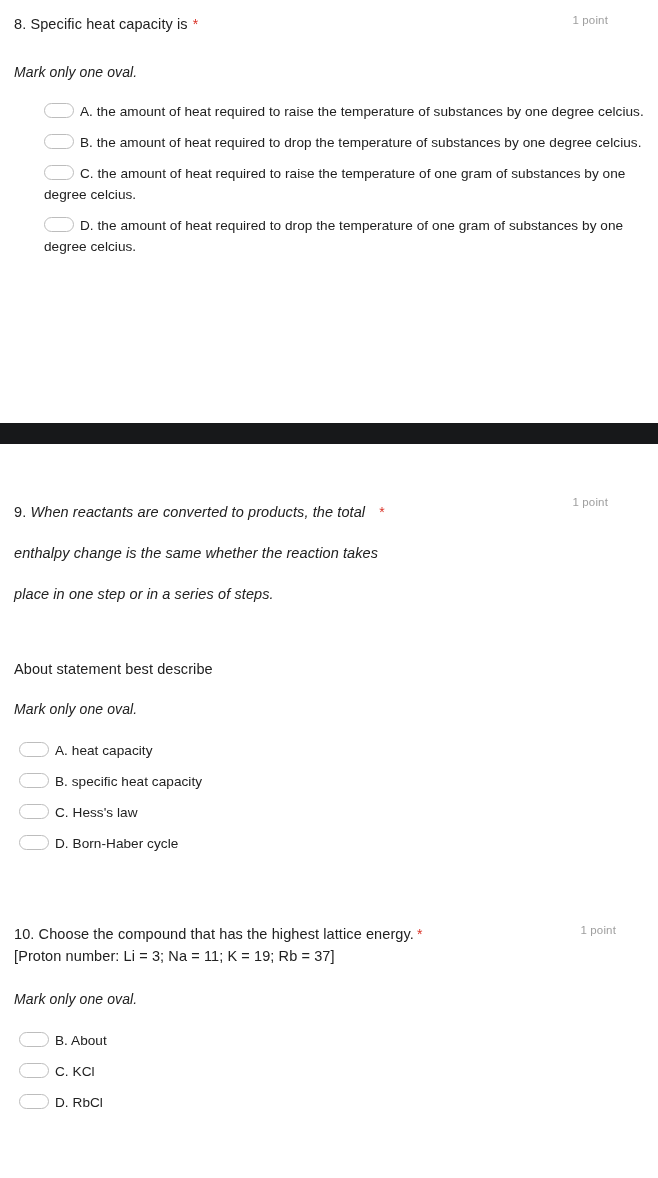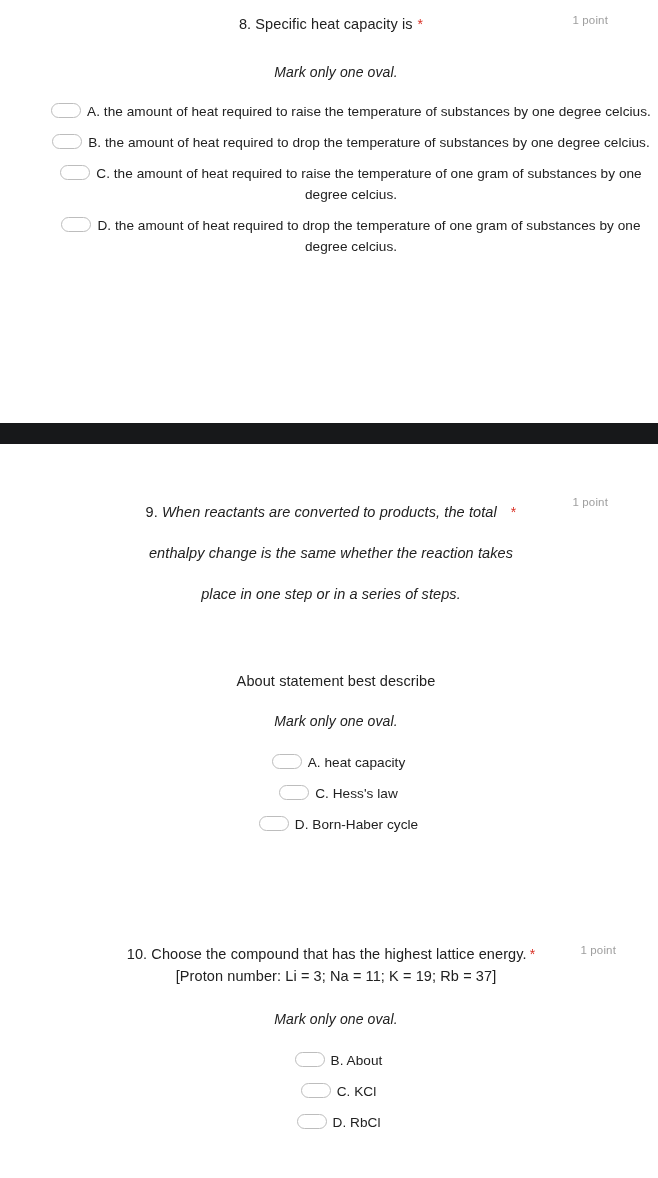--- a/index.html
+++ b/index.html
@@ -15,21 +15,20 @@
     color: #202124;
     overflow: hidden;
     -webkit-font-smoothing: antialiased;
   }
 
   .page {
     position: relative;
     width: 658px;
     height: 974px;
     background: #fff;
-    text-align: center;
   }
 
   
   .q-block {
     position: absolute;
     left: 0;
     width: 658px;
   }
 
   .q-head {
@@ -166,32 +165,33 @@
 
     <div class="q-head">
       <span class="q9-stmt">
         <span class="q9-line"><span class="q-num">9.</span> <span>When reactants are converted to products, the total</span><span class="req-star" style="padding-left:14px;">*</span></span>
         <span class="q9-line">enthalpy change is the same whether the reaction takes</span>
         <span class="q9-line">place in one step or in a series of steps.</span>
       </span>
       <span class="points" style="top:4px;">1 point</span>
     </div>
 
-    <div class="q-subline" style="margin-top:56px;">About statement best describe</div>
+    <div class="q-subline" style="margin-top:44px;">About statement best describe</div>
 
     <div class="mark-note" style="margin-top:19px;">Mark only one oval.</div>
 
     <div class="options" style="margin-top:21px;">
       <div class="option opt-row"><span class="oval"></span><span class="otext">A. heat capacity</span></div>
+      <div class="option opt-row"><span class="oval"></span><span class="otext">B. specific heat capacity</span></div>
       <div class="option opt-row"><span class="oval"></span><span class="otext">C. Hess's law</span></div>
       <div class="option opt-row"><span class="oval"></span><span class="otext">D. Born-Haber cycle</span></div>
     </div>
   </div>
 
-  <div class="q-block" style="top:944px;">
+  <div class="q-block" style="top:924px;">
 
     <div class="q-head">
       <span class="q-title"><span class="q-num">10.</span> <span>Choose the compound that has the highest lattice energy.</span><span class="req-star" style="padding-left:3px;">*</span></span>
       <span class="points" style="right:42px;">1 point</span>
     </div>
 
     <div class="q-subline" style="margin-top:1px;">[Proton number:  Li = 3;  Na = 11;  K = 19;  Rb = 37]</div>
 
     <div class="mark-note" style="margin-top:22px;">Mark only one oval.</div>
 

